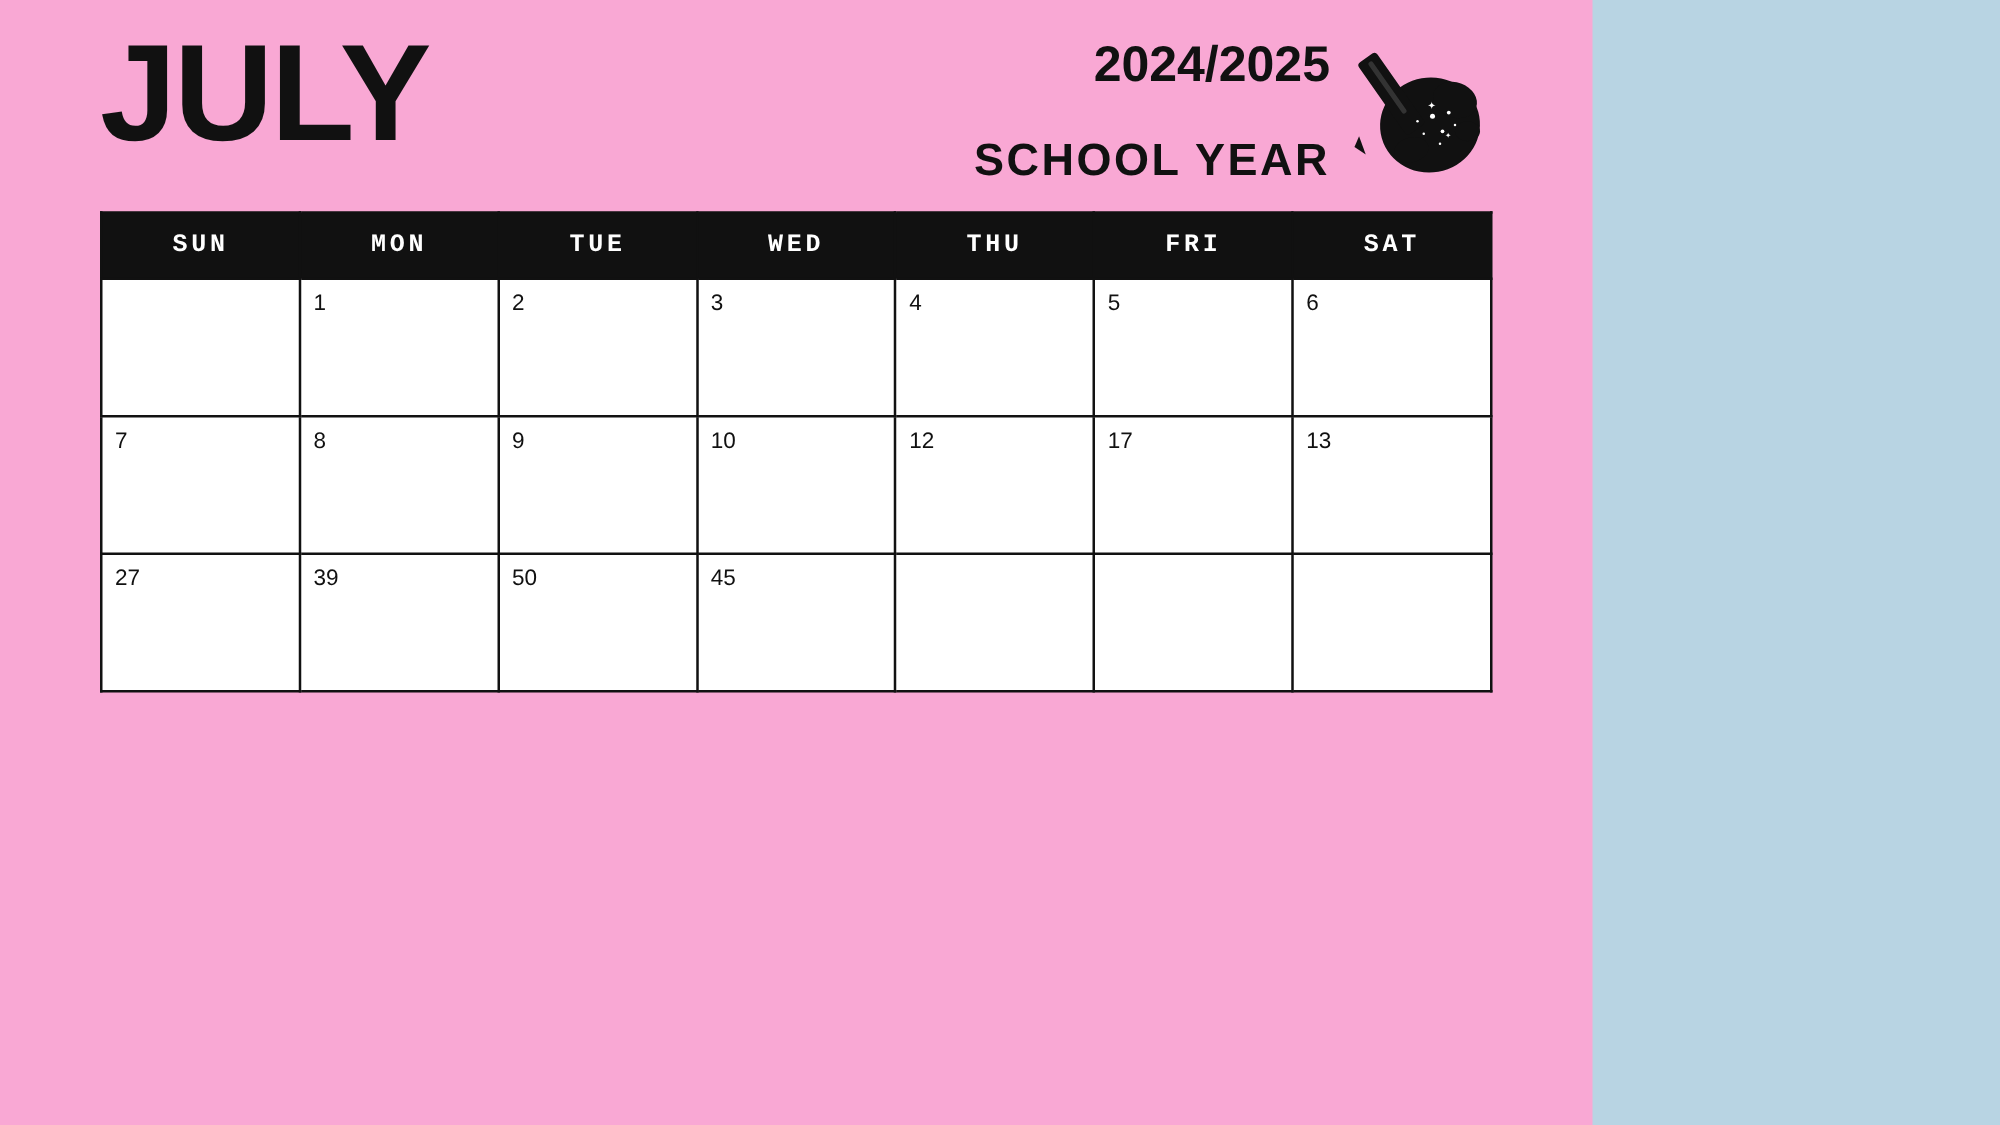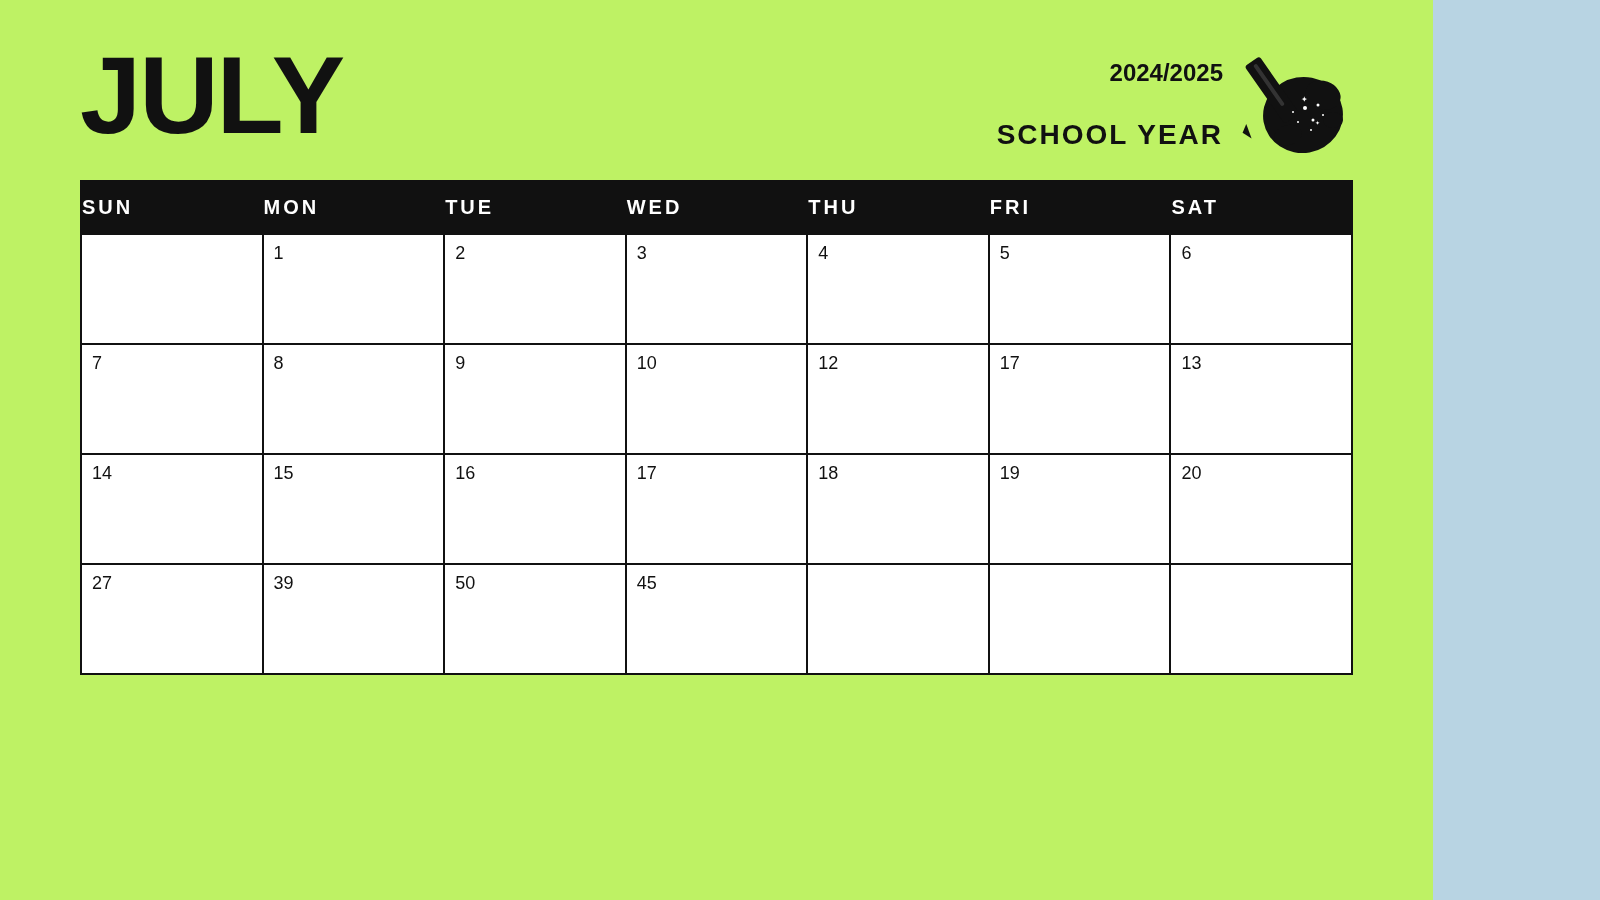--- a/index.html
+++ b/index.html
@@ -10,25 +10,25 @@
 
     body {
       width: 1600px;
       height: 900px;
       background-color: #b8d4e3;
       font-family: Arial, sans-serif;
       overflow: hidden;
     }
 
     .page {
-      width: 1433px;
+      width: 1274px;
       height: 900px;
-      background-color: #bef264;
+      background-color: #f9a8d4;
       position: relative;
-      padding: 40px 80px 40px 80px;
+      padding: 20px 80px 40px 80px;
     }
 
     .header {
       display: flex;
       justify-content: space-between;
       align-items: flex-start;
       margin-bottom: 20px;
     }
 
     .month-title {
@@ -45,28 +45,28 @@
       align-items: center;
       margin-top: 10px;
     }
 
     .school-year-text {
       text-align: right;
       margin-right: 10px;
     }
 
     .school-year-text .year {
-      font-size: 24px;
+      font-size: 40px;
       font-weight: 700;
       color: #111;
       font-family: Arial, sans-serif;
     }
 
     .school-year-text .label {
-      font-size: 28px;
+      font-size: 36px;
       font-weight: 900;
       color: #111;
       letter-spacing: 2px;
       font-family: Arial Black, Arial, sans-serif;
       margin-top: 32px;
     }
 
     .pen-icon {
       width: 120px;
       height: 110px;
@@ -74,27 +74,27 @@
     }
 
     .calendar {
       width: 100%;
       border-collapse: collapse;
     }
 
     .calendar thead tr th {
       background-color: #111;
       color: #fff;
-      text-align: left;
+      text-align: center;
       font-size: 20px;
       font-weight: 700;
       letter-spacing: 3px;
       padding: 14px 0;
       border: 2px solid #111;
-      font-family: Liberation Sans, sans-serif;
+      font-family: Liberation Mono, monospace;
     }
 
     .calendar tbody tr td {
       background-color: #fff;
       border: 2px solid #111;
       width: calc(100% / 7);
       height: 110px;
       vertical-align: top;
       padding: 8px 10px;
       font-size: 18px;
@@ -178,29 +178,20 @@
         <tr>
           <td><span class="day-num">7</span></td>
           <td><span class="day-num">8</span></td>
           <td><span class="day-num">9</span></td>
           <td><span class="day-num">10</span></td>
           <td><span class="day-num">12</span></td>
           <td><span class="day-num">17</span></td>
           <td><span class="day-num">13</span></td>
         </tr>
         <tr>
-          <td><span class="day-num">14</span></td>
-          <td><span class="day-num">15</span></td>
-          <td><span class="day-num">16</span></td>
-          <td><span class="day-num">17</span></td>
-          <td><span class="day-num">18</span></td>
-          <td><span class="day-num">19</span></td>
-          <td><span class="day-num">20</span></td>
-        </tr>
-        <tr>
           <td><span class="day-num">27</span></td>
           <td><span class="day-num">39</span></td>
           <td><span class="day-num">50</span></td>
           <td><span class="day-num">45</span></td>
           <td class="empty"></td>
           <td class="empty"></td>
           <td class="empty"></td>
         </tr>
       </tbody>
   </table>

